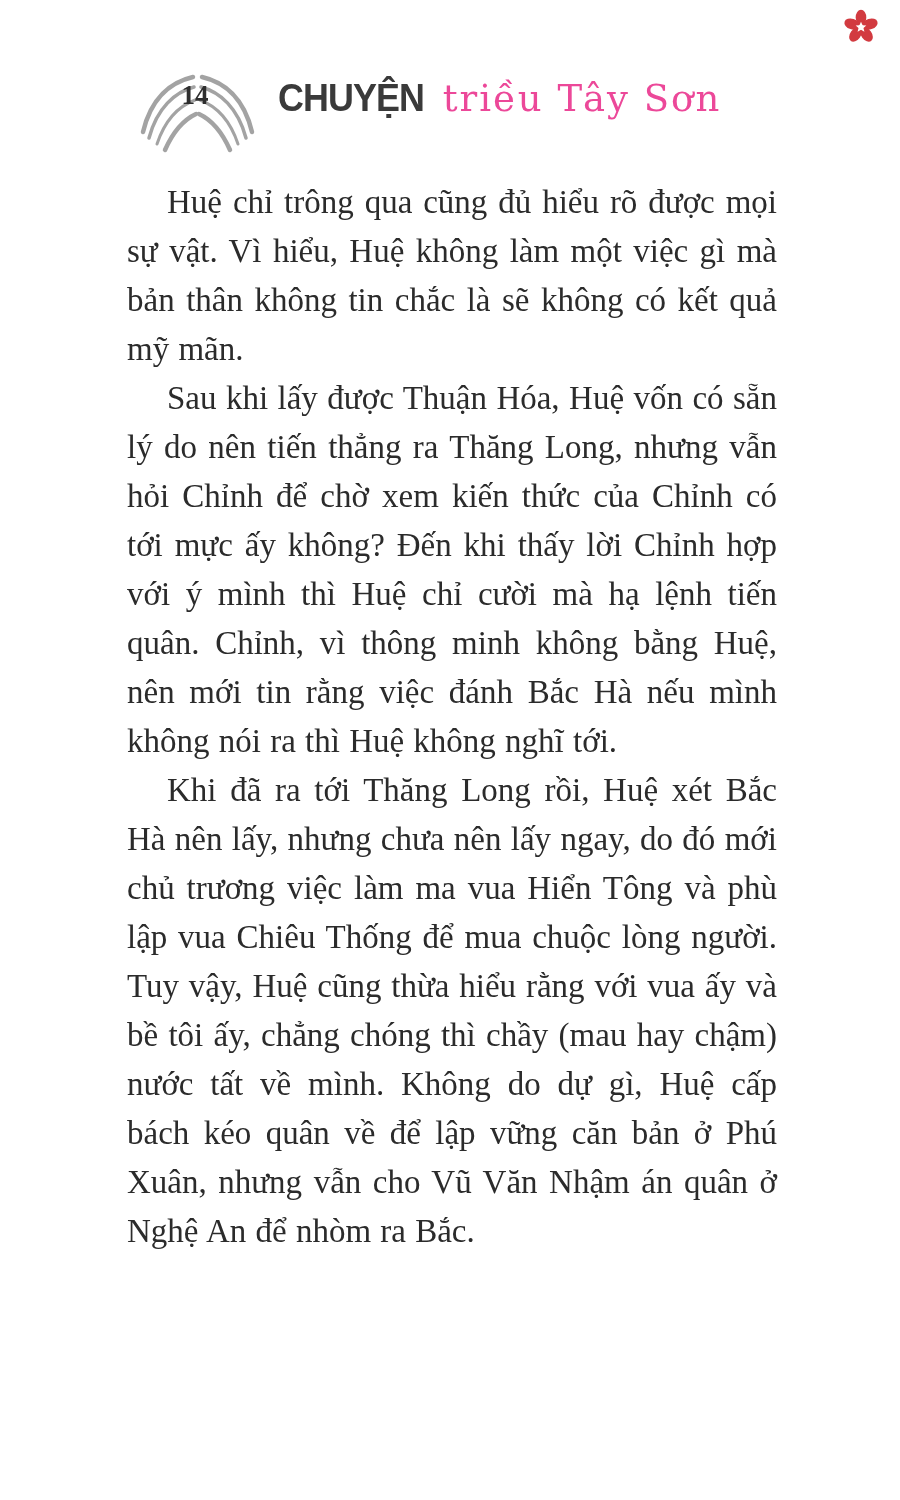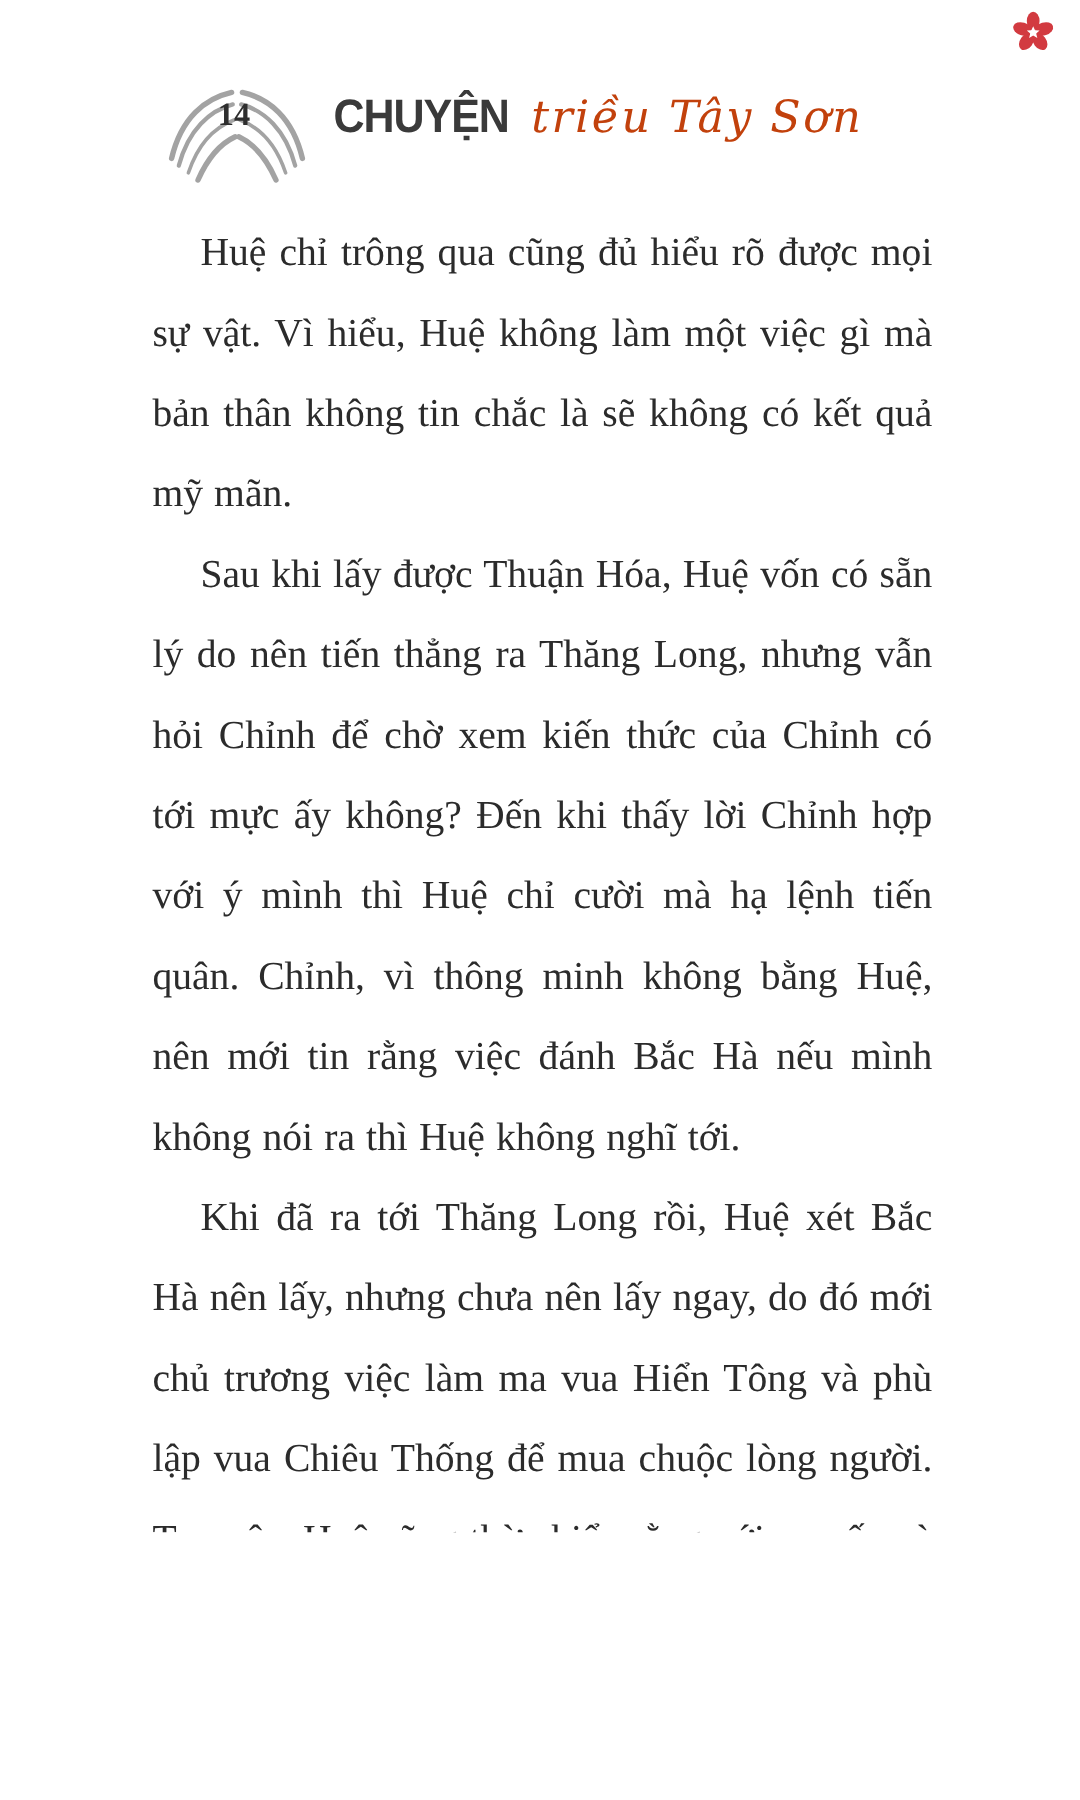--- a/index.html
+++ b/index.html
@@ -61,37 +61,36 @@
     font-weight: 700;
     font-size: 39px;
     letter-spacing: -1px;
     color: #3a3a3a;
     display: inline-block;
     transform: scaleX(0.92);
     transform-origin: left center;
   }
   .title-script {
     font-family: "DejaVu Serif", "Liberation Serif", serif;
-    font-style: italic;
     font-size: 37px;
     letter-spacing: 2px;
-    color: #c2410c;
+    color: #ec4899;
     margin-left: 2px;
   }
 
   
   .body-text {
     position: absolute;
     top: 178px;
     left: 127px;
     width: 650px;
   }
   .body-text p {
     font-size: 33px;
-    line-height: 67px;
+    line-height: 49px;
     text-align: justify;
     text-indent: 40px;
     color: #2b2b2b;
     word-spacing: 1px;
   }
 </style>
 </head>
 <body>
 
 <div class="page">

